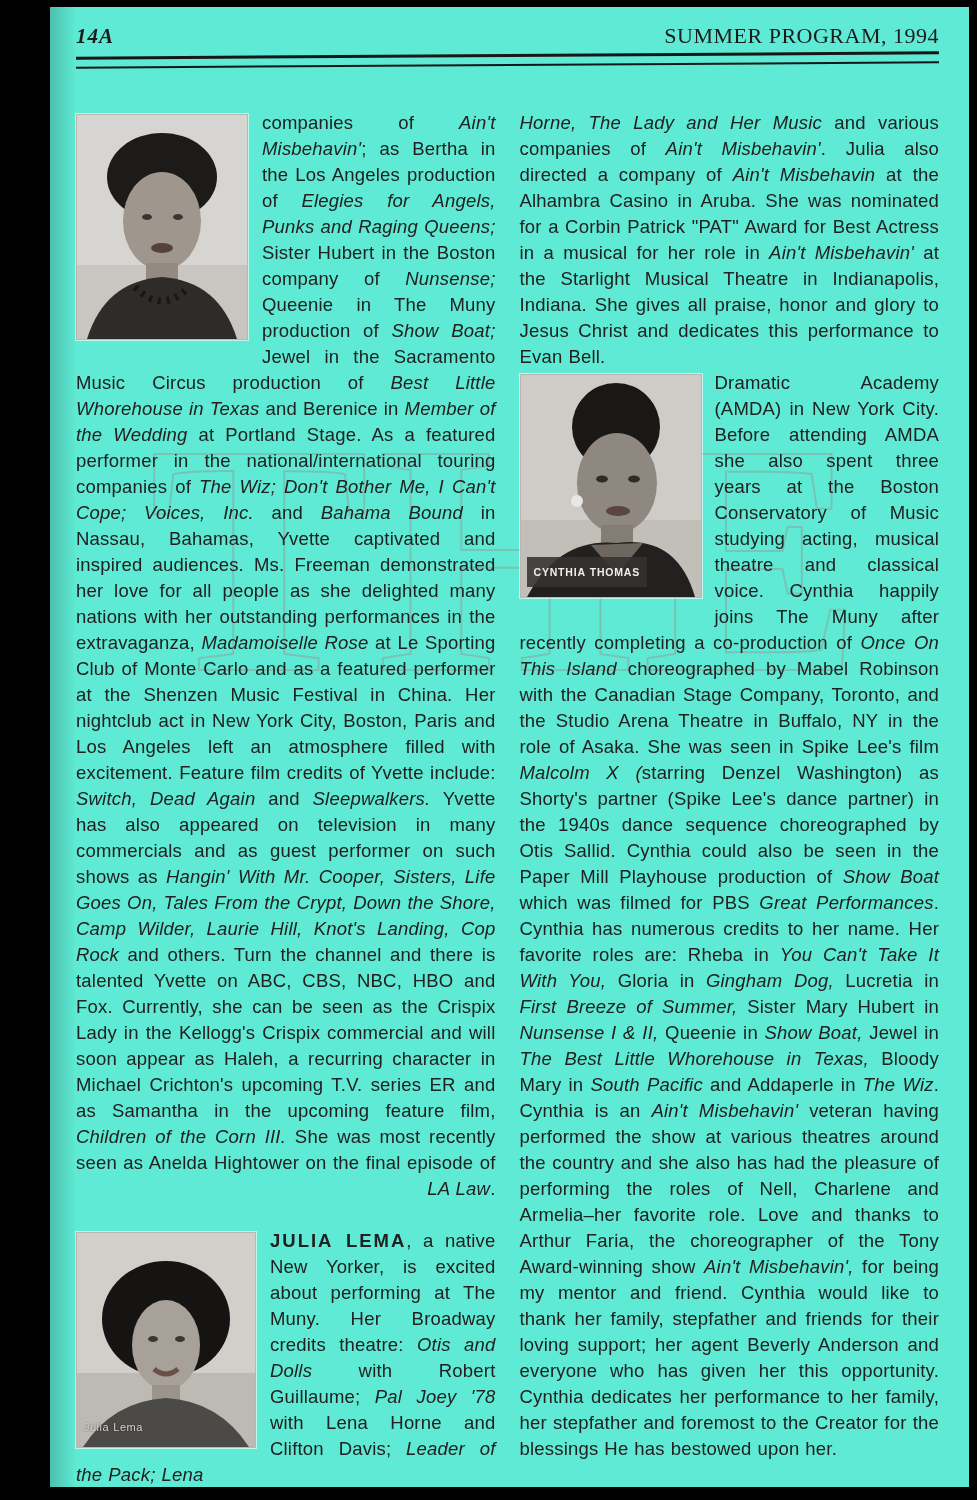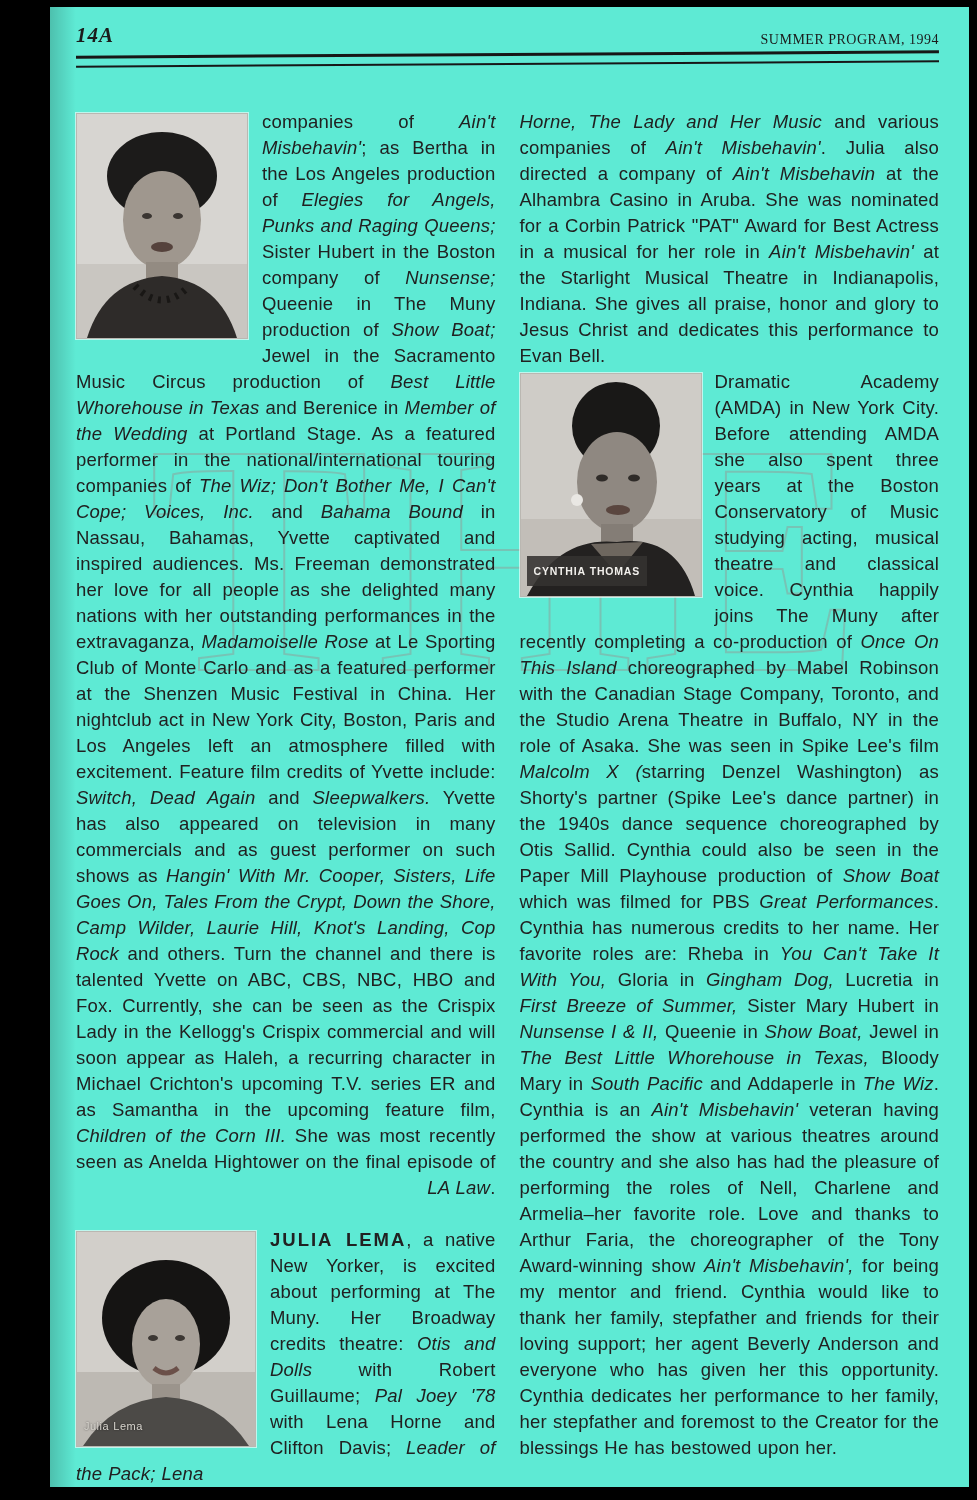--- a/index.html
+++ b/index.html
@@ -15,21 +15,21 @@
   .page::before{ 
     content:"";position:absolute;left:0;top:0;bottom:0;width:26px;
     background:linear-gradient(90deg,rgba(0,0,0,.18),rgba(0,0,0,0));pointer-events:none;
   }
   .inner{position:relative;padding:16px 30px 0 26px;height:100%;box-sizing:border-box;}
 
   
   .hdr{display:flex;justify-content:space-between;align-items:flex-end;
     font-family:"Liberation Serif",serif;}
   .pageno{font-size:21px;font-weight:bold;font-style:italic;letter-spacing:1px;}
-  .prog{font-size:14px;letter-spacing:.5px;}
+  .prog{font-size:22px;letter-spacing:.5px;}
   .rule{margin-top:5px;height:7px;border-top:3px solid #171717;border-bottom:2px solid #171717;
     transform:rotate(-0.35deg);}
 
   .title{margin-top:34px;text-align:center;font-size:30px;font-weight:bold;
     letter-spacing:1.5px;color:#151515;}
 
   
   .wm{position:absolute;left:0;right:0;top:400px;z-index:0;text-align:center;
     font-family:"Liberation Serif",serif;font-weight:bold;line-height:.92;
     font-size:330px;color:transparent;-webkit-text-stroke:2px rgba(150,148,144,.45);

